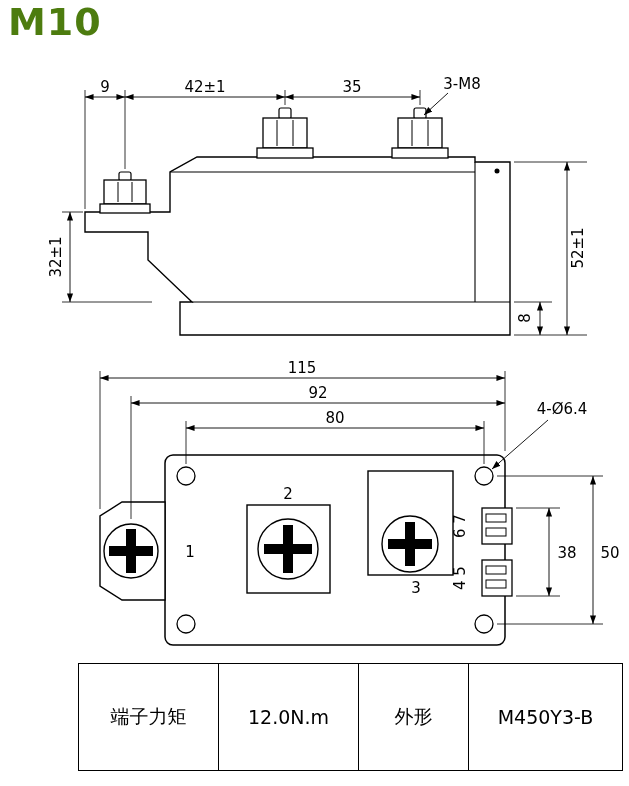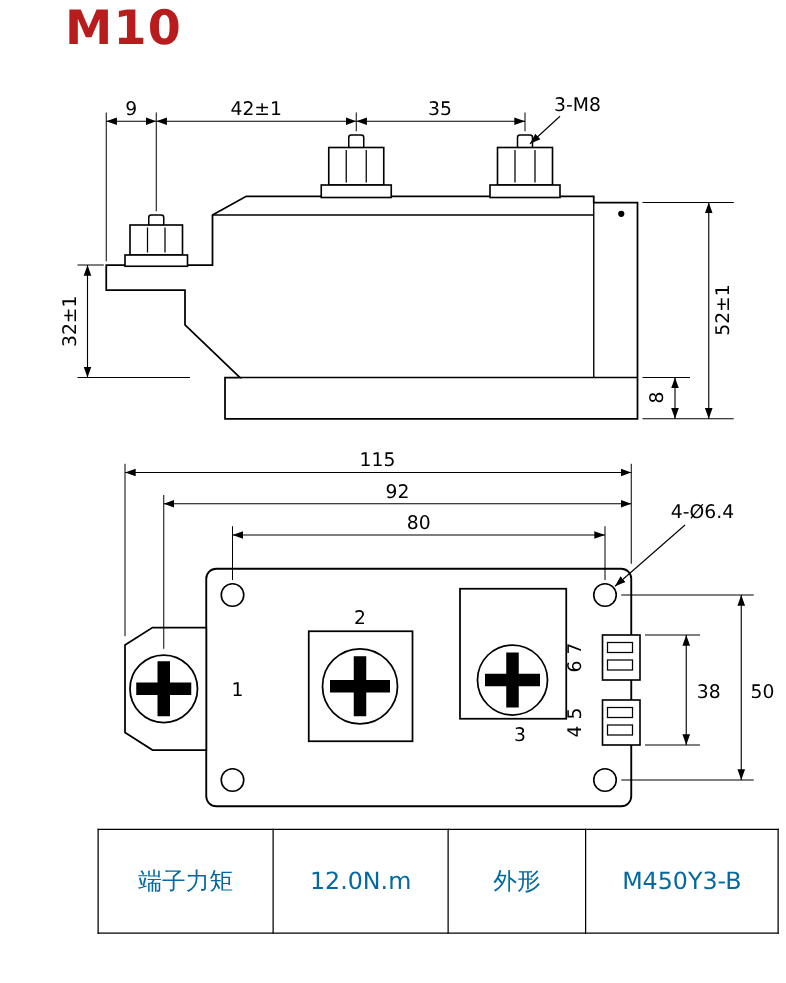--- a/index.html
+++ b/index.html
@@ -32,40 +32,40 @@
   svg text {
     font-family: "DejaVu Sans", "Liberation Sans", sans-serif;
     fill: #000;
     font-size: 15px;
   }
   table.spec {
     position: absolute;
     left: 78px;
     top: 663px;
     width: 544px;
-    height: 84px;
+    height: 108px;
     border-collapse: collapse;
     table-layout: fixed;
     font-size: 19px;
-    color: #0369a1;
+    color: #000000;
   }
   table.spec td {
     border: 1px solid #000;
     text-align: center;
     vertical-align: middle;
     padding: 0 4px;
     white-space: nowrap;
   }
 </style>
 </head>
 <body>
 
 <div class="page">
 
-  <div class="page-title" style="color: #b91c1c; margin-left: 44px;">M10</div>
+  <div class="page-title" style="color: #4d7c0f;">M10</div>
 
   <svg class="drawing" width="629" height="660" viewBox="0 0 629 660">
     <defs>
       <marker id="ar" viewBox="0 0 10 10" refX="9.5" refY="5" markerWidth="10" markerHeight="10" orient="auto-start-reverse">
         <path d="M0,1.6 L9.5,5 L0,8.4 Z" fill="#000"></path>
       </marker>
     </defs>
 
     <g stroke="#000" fill="none">
 

